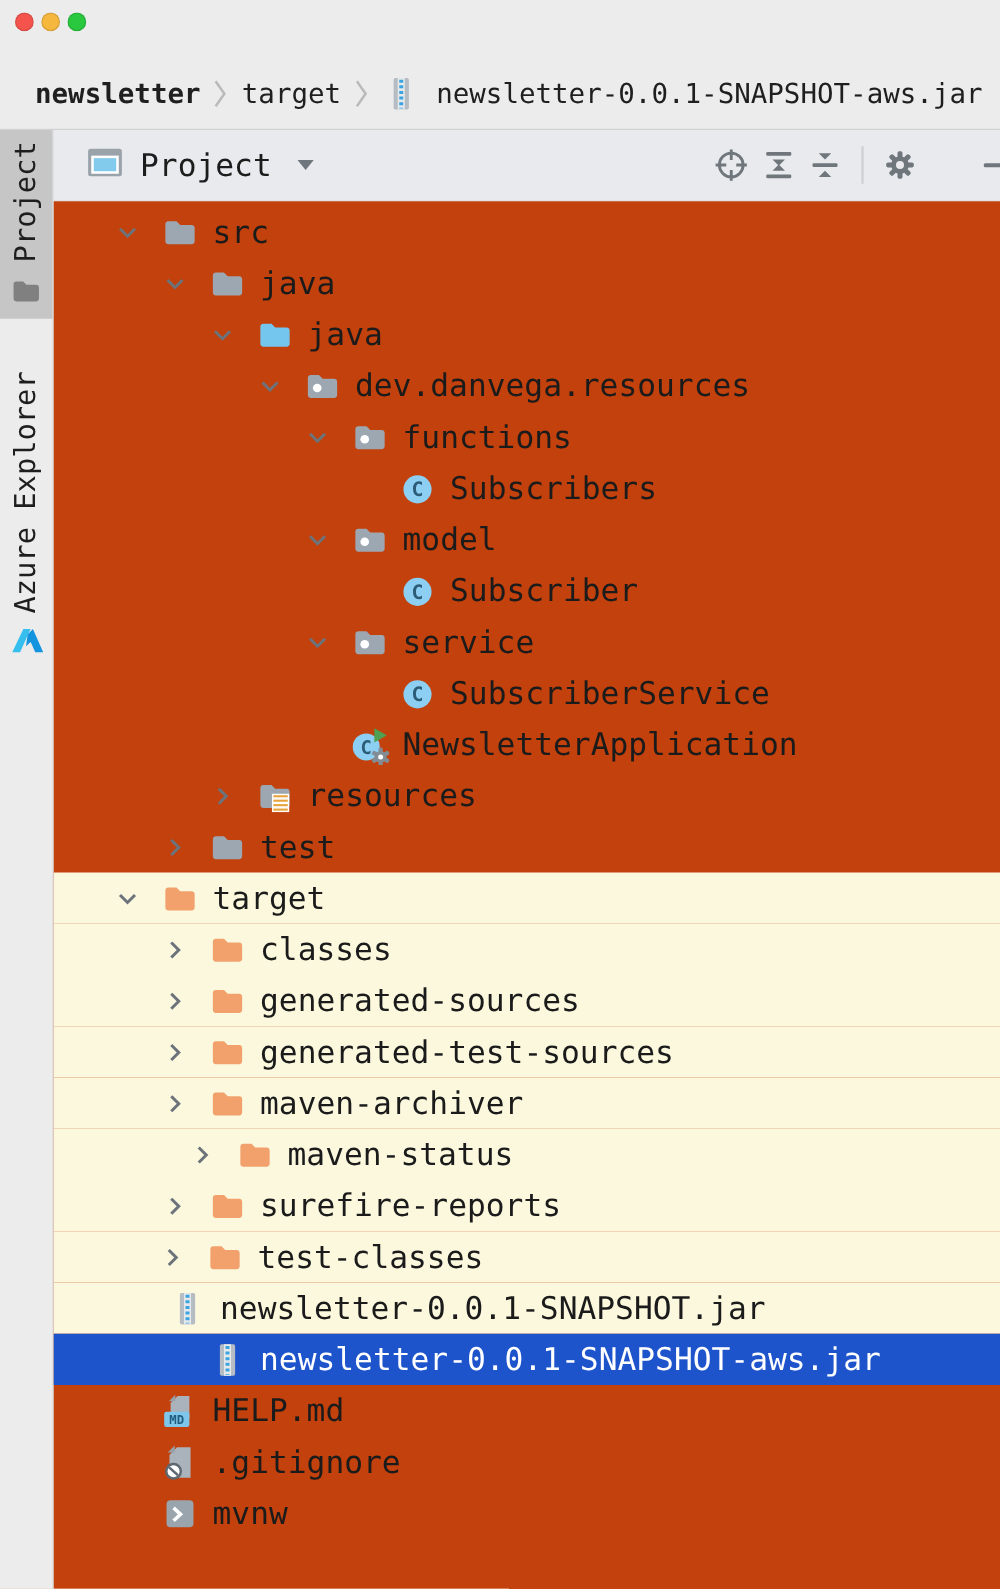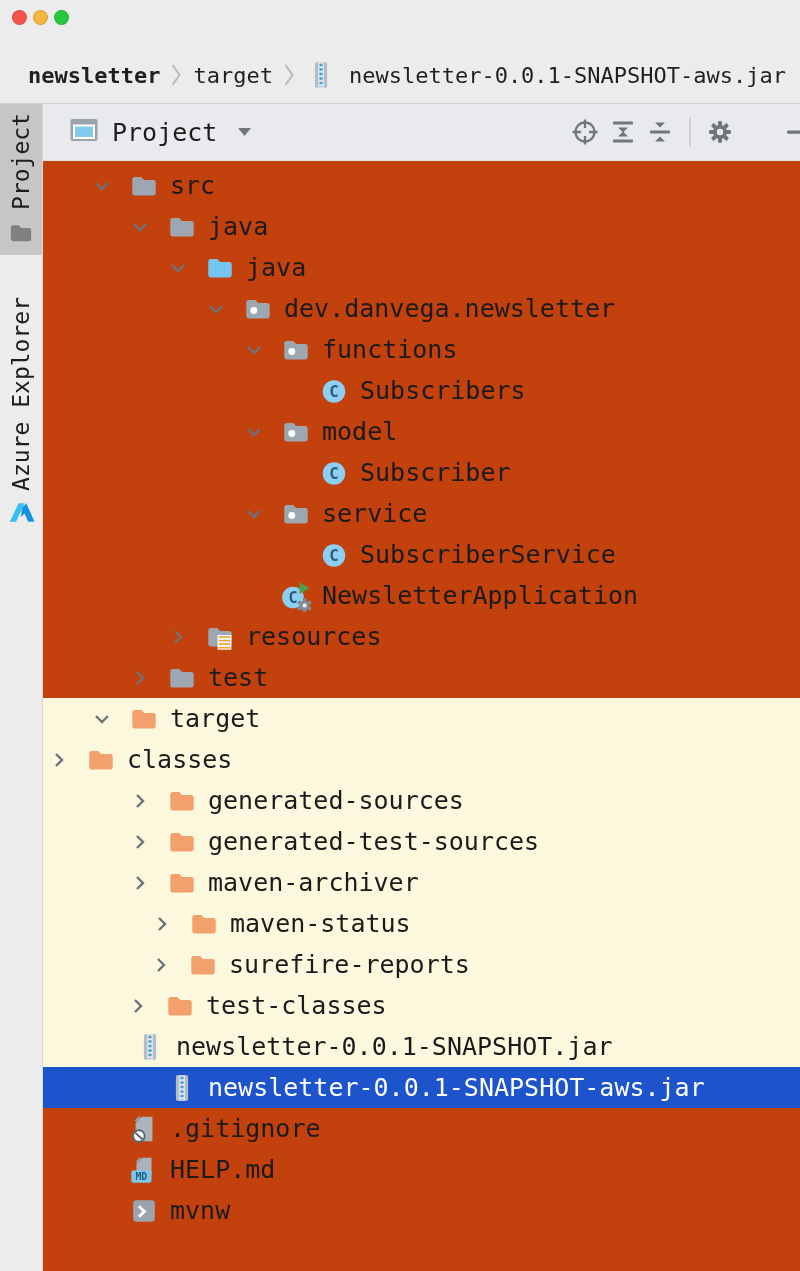--- a/index.html
+++ b/index.html
@@ -208,21 +208,21 @@
         <svg width="22" height="22" viewBox="0 0 22 22">
           <polyline points="5,8 11,14 17,8" fill="none" stroke="#6C737B" stroke-width="2.4"></polyline>
         </svg>
       </span>
       <span class="ricon">
         <svg width="30" height="30" viewBox="0 0 32 32">
           <path d="M3.5 9C3.5 7.6 4.6 6.5 6 6.5H13L16.2 9.7H26C27.4 9.7 28.5 10.8 28.5 12.2V23.5C28.5 24.9 27.4 26 26 26H6C4.6 26 3.5 24.9 3.5 23.5Z" fill="#9DA7B2"></path>
           <circle cx="11.5" cy="17.5" r="3.7" fill="#FFF"></circle>
         </svg>
       </span>
-      <span class="rlabel">dev.danvega.newsletter</span>
+      <span class="rlabel">dev.danvega.resources</span>
     </div>
     <div class="row" style="padding-left:195px">
       <span class="chev">
         <svg width="22" height="22" viewBox="0 0 22 22">
           <polyline points="5,8 11,14 17,8" fill="none" stroke="#6C737B" stroke-width="2.4"></polyline>
         </svg>
       </span>
       <span class="ricon">
         <svg width="30" height="30" viewBox="0 0 32 32">
           <path d="M3.5 9C3.5 7.6 4.6 6.5 6 6.5H13L16.2 9.7H26C27.4 9.7 28.5 10.8 28.5 12.2V23.5C28.5 24.9 27.4 26 26 26H6C4.6 26 3.5 24.9 3.5 23.5Z" fill="#9DA7B2"></path>
@@ -347,21 +347,21 @@
           <polyline points="5,8 11,14 17,8" fill="none" stroke="#6C737B" stroke-width="2.4"></polyline>
         </svg>
       </span>
       <span class="ricon">
         <svg width="30" height="30" viewBox="0 0 32 32">
           <path d="M3.5 9C3.5 7.6 4.6 6.5 6 6.5H13L16.2 9.7H26C27.4 9.7 28.5 10.8 28.5 12.2V23.5C28.5 24.9 27.4 26 26 26H6C4.6 26 3.5 24.9 3.5 23.5Z" fill="#F2A16D"></path>
         </svg>
       </span>
       <span class="rlabel">target</span>
     </div>
-    <div class="row exc" style="">
+    <div class="row exc" style="padding-left:81px">
       <span class="chev">
         <svg width="22" height="22" viewBox="0 0 22 22">
           <polyline points="8,5 14,11 8,17" fill="none" stroke="#6C737B" stroke-width="2.4"></polyline>
         </svg>
       </span>
       <span class="ricon">
         <svg width="30" height="30" viewBox="0 0 32 32">
           <path d="M3.5 9C3.5 7.6 4.6 6.5 6 6.5H13L16.2 9.7H26C27.4 9.7 28.5 10.8 28.5 12.2V23.5C28.5 24.9 27.4 26 26 26H6C4.6 26 3.5 24.9 3.5 23.5Z" fill="#F2A16D"></path>
         </svg>
       </span>
@@ -412,21 +412,21 @@
           <polyline points="8,5 14,11 8,17" fill="none" stroke="#6C737B" stroke-width="2.4"></polyline>
         </svg>
       </span>
       <span class="ricon">
         <svg width="30" height="30" viewBox="0 0 32 32">
           <path d="M3.5 9C3.5 7.6 4.6 6.5 6 6.5H13L16.2 9.7H26C27.4 9.7 28.5 10.8 28.5 12.2V23.5C28.5 24.9 27.4 26 26 26H6C4.6 26 3.5 24.9 3.5 23.5Z" fill="#F2A16D"></path>
         </svg>
       </span>
       <span class="rlabel">maven-status</span>
     </div>
-    <div class="row exc" style="padding-left:102px">
+    <div class="row exc" style="padding-left:81px">
       <span class="chev">
         <svg width="22" height="22" viewBox="0 0 22 22">
           <polyline points="8,5 14,11 8,17" fill="none" stroke="#6C737B" stroke-width="2.4"></polyline>
         </svg>
       </span>
       <span class="ricon">
         <svg width="30" height="30" viewBox="0 0 32 32">
           <path d="M3.5 9C3.5 7.6 4.6 6.5 6 6.5H13L16.2 9.7H26C27.4 9.7 28.5 10.8 28.5 12.2V23.5C28.5 24.9 27.4 26 26 26H6C4.6 26 3.5 24.9 3.5 23.5Z" fill="#F2A16D"></path>
         </svg>
       </span>
@@ -459,48 +459,48 @@
     <div class="row sel" style="padding-left:81px">
       <span class="chev"></span>
       <span class="ricon">
         <svg width="30" height="30" viewBox="0 0 32 32">
           <rect x="9.5" y="2.5" width="13" height="27" rx="1.5" fill="#B5BCC4"></rect>
           <rect x="13" y="2.5" width="6" height="27" fill="#E6E9EC"></rect>
           <line x1="16" y1="4" x2="16" y2="28.5" stroke="#3AA4E0" stroke-width="3.4" stroke-dasharray="2.6 2.2"></line>
         </svg>
       </span>
       <span class="rlabel">newsletter-0.0.1-SNAPSHOT-aws.jar</span>
+    </div>
+    <div class="row" style="padding-left:43px">
+      <span class="chev"></span>
+      <span class="ricon">
+        <svg width="30" height="30" viewBox="0 0 32 32">
+          <path d="M8 9L14 3H24V22H8Z" fill="#AAB3BC"></path>
+          <polygon points="6.5,7.5 12,2 12,7.5" fill="#97A1AA"></polygon>
+          <rect x="2.5" y="16.5" width="21.5" height="13" rx="2" fill="#7EC6EC"></rect>
+          <text x="13.2" y="26.6" text-anchor="middle" font-size="10.5" font-weight="bold" fill="#205D80" font-family="DejaVu Sans Mono,monospace">MD</text>
+        </svg>
+      </span>
+      <span class="rlabel">HELP.md</span>
     </div>
     <div class="row" style="padding-left:43px">
       <span class="chev"></span>
       <span class="ricon">
         <svg width="30" height="30" viewBox="0 0 32 32">
           <path d="M7 9.5L13.5 3H25V29H7Z" fill="#AAB3BC"></path>
           <polygon points="5.5,7.5 11.5,1.5 11.5,7.5" fill="#97A1AA"></polygon>
           <circle cx="10.5" cy="23.5" r="6.2" fill="#FFF" stroke="#5E6870" stroke-width="2.1"></circle>
           <line x1="6.7" y1="20.1" x2="14.3" y2="26.9" stroke="#5E6870" stroke-width="2.1"></line>
         </svg>
       </span>
       <span class="rlabel">.gitignore</span>
     </div>
     <div class="row" style="padding-left:43px">
       <span class="chev"></span>
       <span class="ricon">
         <svg width="30" height="30" viewBox="0 0 32 32">
-          <path d="M8 9L14 3H24V22H8Z" fill="#AAB3BC"></path>
-          <polygon points="6.5,7.5 12,2 12,7.5" fill="#97A1AA"></polygon>
-          <rect x="2.5" y="16.5" width="21.5" height="13" rx="2" fill="#7EC6EC"></rect>
-          <text x="13.2" y="26.6" text-anchor="middle" font-size="10.5" font-weight="bold" fill="#205D80" font-family="DejaVu Sans Mono,monospace">MD</text>
-        </svg>
-      </span>
-      <span class="rlabel">HELP.md</span>
-    </div>
-    <div class="row" style="padding-left:43px">
-      <span class="chev"></span>
-      <span class="ricon">
-        <svg width="30" height="30" viewBox="0 0 32 32">
           <rect x="4.5" y="4.5" width="23" height="23" rx="3.5" fill="#9AA4AD"></rect>
           <polyline points="10.5,11 16.5,16.5 10.5,22" fill="none" stroke="#FFF" stroke-width="3"></polyline>
         </svg>
       </span>
       <span class="rlabel">mvnw</span>
     </div>
   </div>
 
 </body></html>

